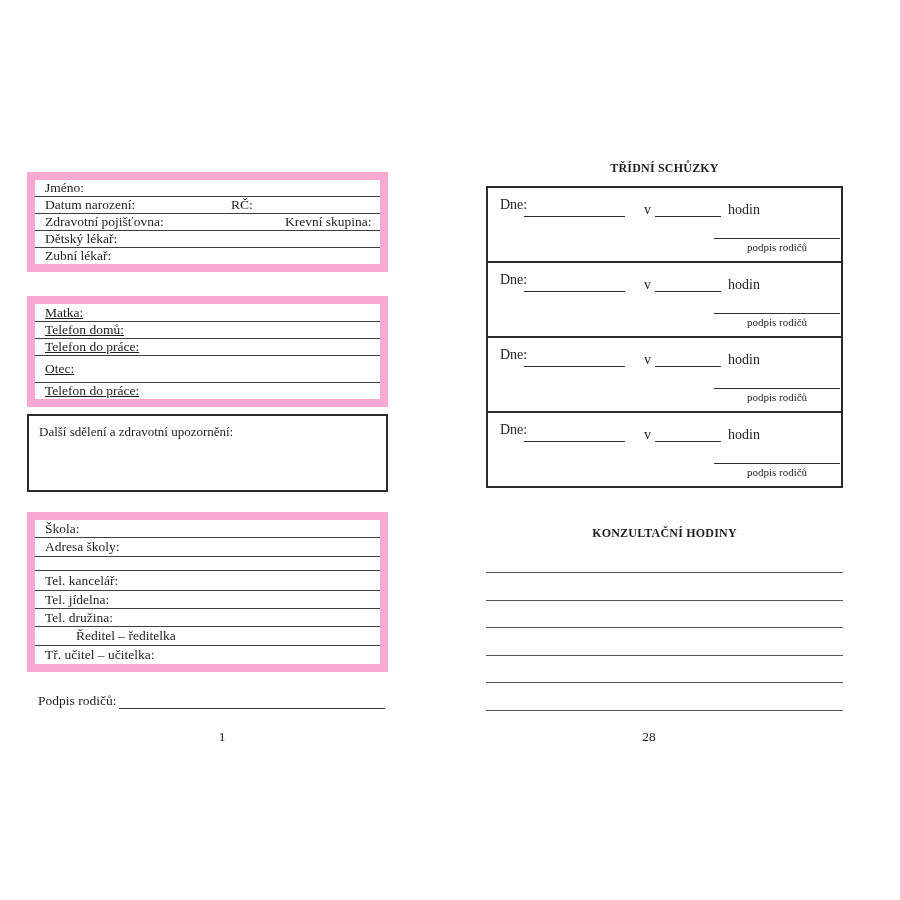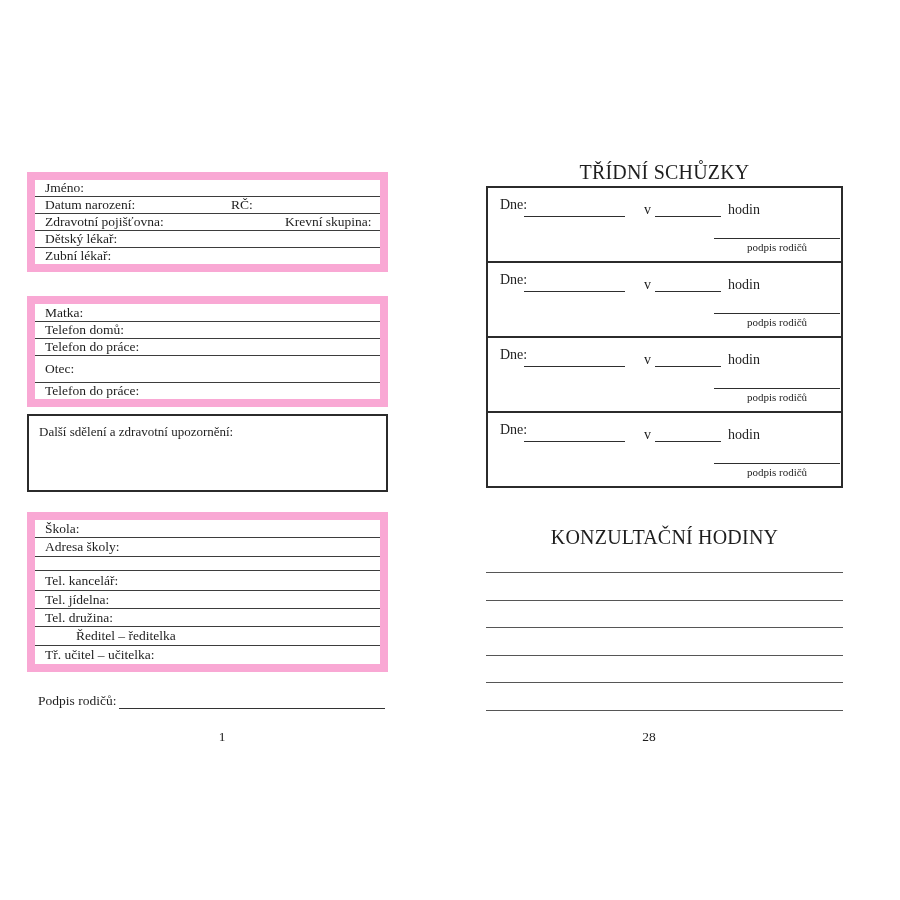--- a/index.html
+++ b/index.html
@@ -18,21 +18,21 @@
 
   .notes-box{position:absolute;left:27px;top:414px;width:361px;height:78px;border:2px solid #2b2b2b;box-sizing:border-box;}
   .notes-box span{display:block;padding:8px 0 0 10px;font-size:13px;}
 
   .sig-label{position:absolute;left:38px;top:693px;font-size:13.5px;}
   .sig-line{position:absolute;left:119px;top:708px;width:266px;height:0;border-bottom:1.3px solid #333333;}
 
   .pnum{position:absolute;width:68px;text-align:center;font-size:13.5px;}
 
   
-  .ttl{position:absolute;left:486px;width:357px;text-align:center;font-weight:normal;font-size:20px;letter-spacing:0.2px;}
+  .ttl{position:absolute;left:486px;width:357px;text-align:center;font-weight:bold;font-size:12px;letter-spacing:0.2px;}
   .mtbl{position:absolute;left:486px;top:186px;width:357px;border:2px solid #2b2b2b;box-sizing:border-box;background:#fff;}
   .slot{position:relative;height:73px;}
   .slot + .slot{border-top:2px solid #2b2b2b;}
   .slot .t{position:absolute;font-size:14px;line-height:1;}
   .t-dne{left:12px;top:10px;text-align:right;}
   .t-v{left:156px;top:15px;}
   .t-hodin{left:240px;top:15px;}
   .blank{position:absolute;height:0;border-bottom:1.4px solid #2e2e2e;}
   .b1{left:36px;top:28px;width:101px;}
   .b2{left:167px;top:28px;width:66px;}
@@ -60,21 +60,21 @@
         <span class="c2" style="left:250px;">Krevní skupina:</span>
       </div>
       <div class="row" style="height:16px;">
         <span>Dětský lékař:</span>
       </div>
       <div class="row" style="height:16px;">
         <span>Zubní lékař:</span>
       </div>
     </div>
 
-    <div class="tbl" style="top:296px;">
+    <div class="tbl" style="top:296px;text-decoration:underline;">
       <div class="row" style="height:17px;">
         <span>Matka:</span>
       </div>
       <div class="row" style="height:16px;">
         <span>Telefon domů:</span>
       </div>
       <div class="row" style="height:16px;">
         <span>Telefon do práce:</span>
       </div>
       <div class="row" style="height:26px;">

